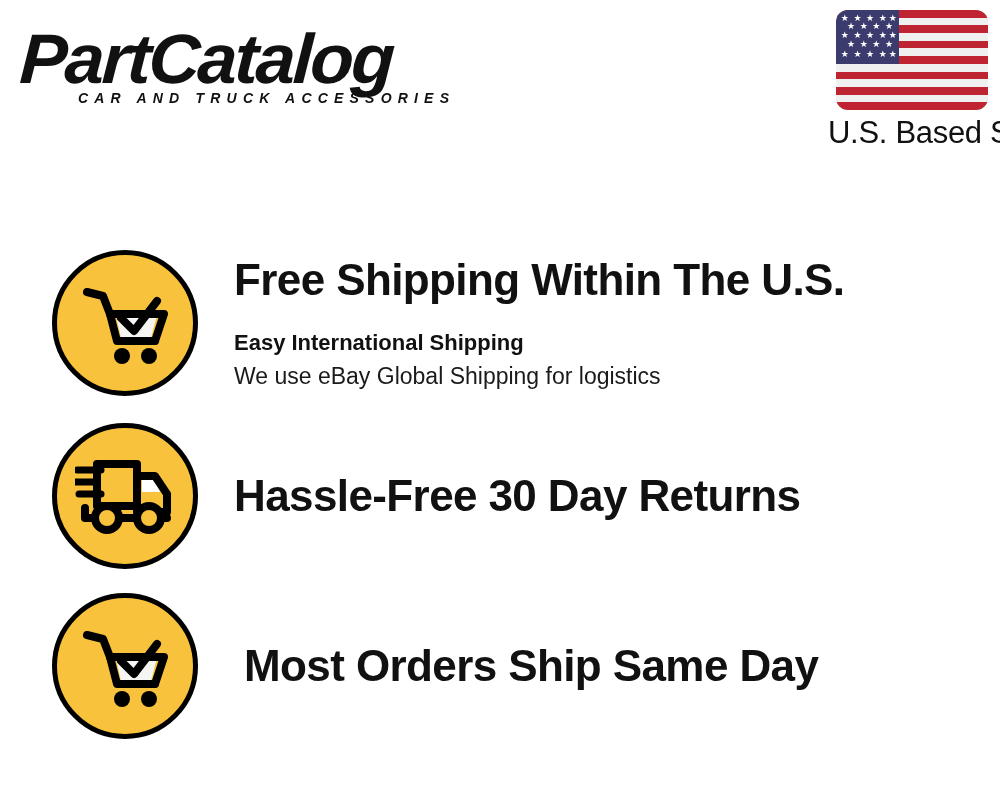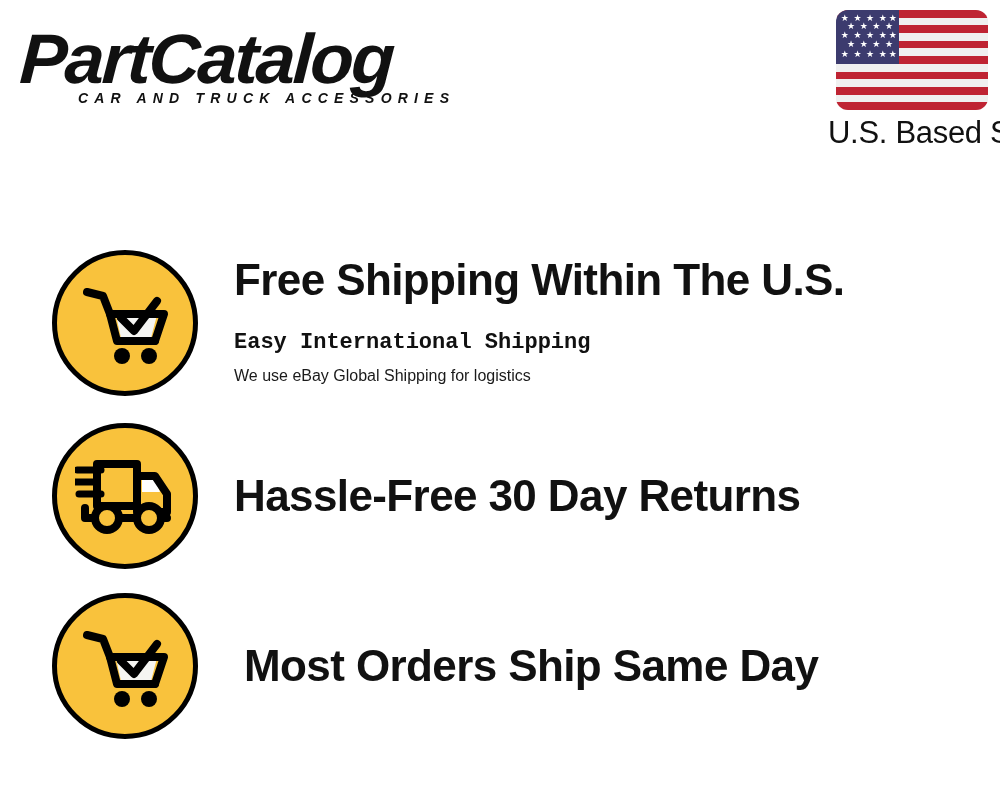--- a/index.html
+++ b/index.html
@@ -158,32 +158,32 @@
   }
   .feature-sub {
     font-family: "Liberation Sans", sans-serif;
     font-weight: 400;
     font-size: 23px;
     line-height: 34px;
     color: #1a1a1a;
     white-space: nowrap;
   }
   .feature-sub-bold {
-    font-family: Liberation Mono, monospace;
+    font-family: Liberation Sans, sans-serif;
     font-weight: 700;
     font-size: 22px;
     line-height: 34px;
     color: #111111;
     white-space: nowrap;
     margin-top: 20px;
   }
   .feature-sub-note {
     font-family: "Liberation Sans", sans-serif;
     font-weight: 400;
-    font-size: 16px;
+    font-size: 23px;
     line-height: 32px;
     color: #1a1a1a;
     white-space: nowrap;
   }
 </style>
 </head>
 <body>
 
 <div class="header">
 

